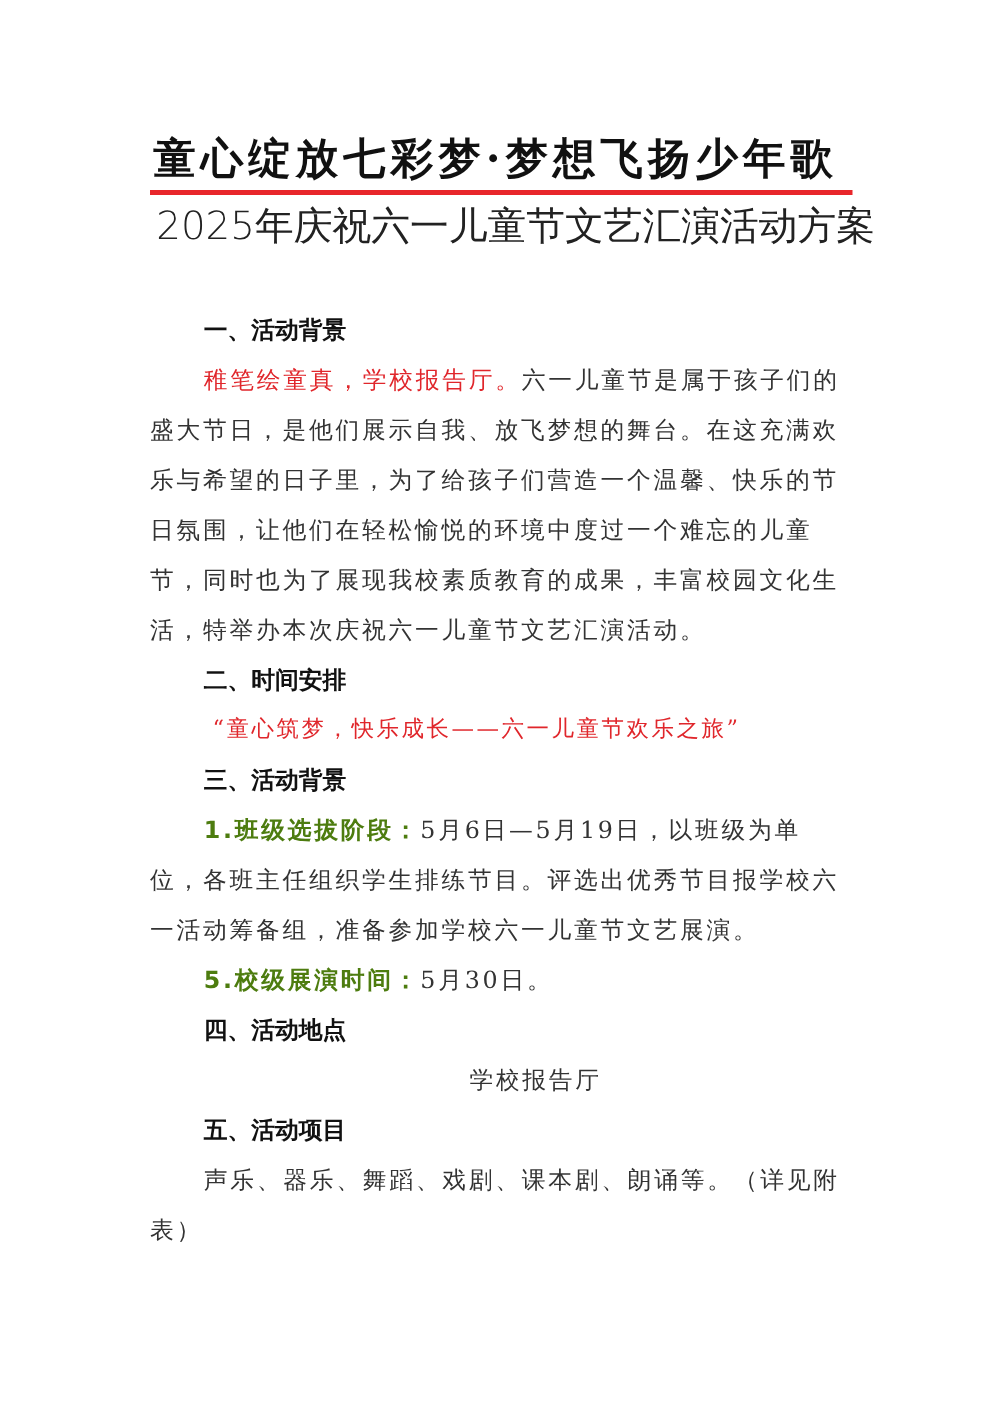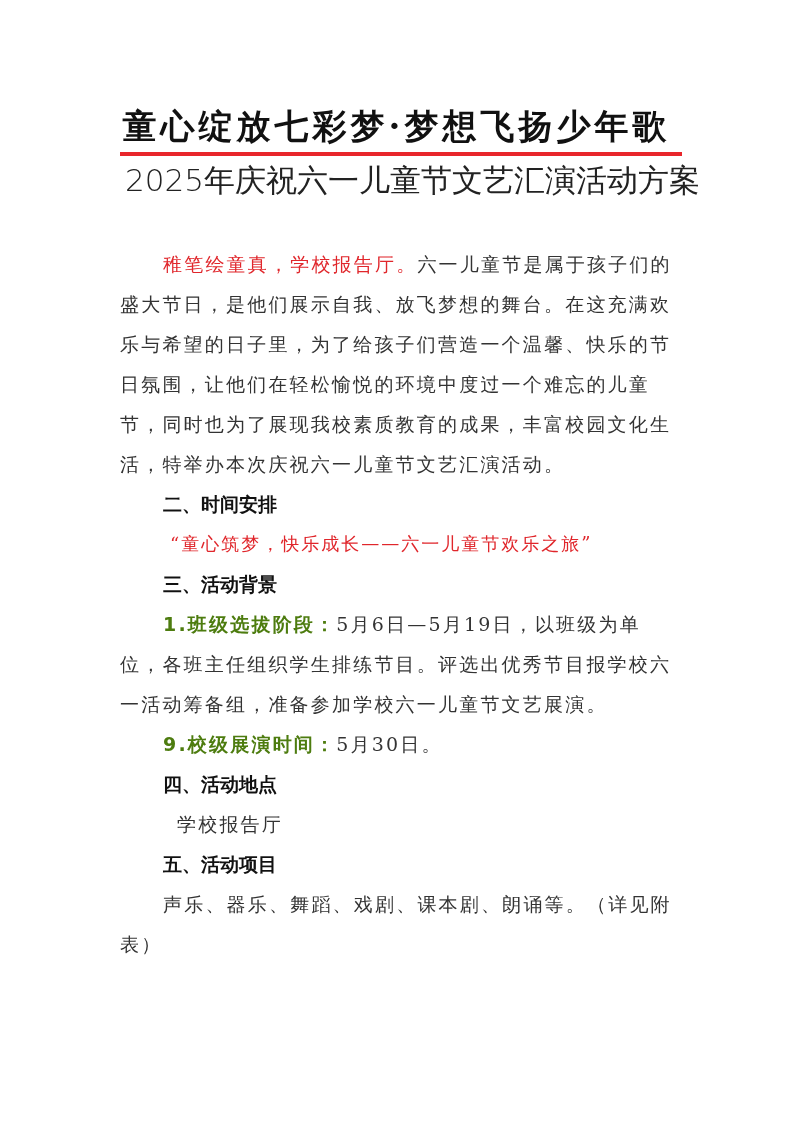--- a/index.html
+++ b/index.html
@@ -10,37 +10,38 @@
     .rule { position: absolute; left: 120px; width: 562px; top: 152px; height: 4px; background: #e8262b; }
     .title-sub { position: absolute; left: 16px; width: 793px; top: 160px; text-align: center;
                  font-size: 31px; color: #222; font-family: "DejaVu Sans", sans-serif; font-weight: 300; }
     .content { position: absolute; left: 120px; width: 560px; top: 244px; }
     .heading { font-family: "DejaVu Sans", sans-serif; font-weight: bold; font-size: 19px;
                margin-left: 43px; height: 40px; line-height: 40px; color: #111; }
     .para { font-size: 19px; line-height: 40px; letter-spacing: 2.2px; text-indent: 43px; color: #333; }
     .red { color: #e0262b; }
     .theme { font-size: 18px; color: #e0262b; margin-left: 50px; height: 40px; line-height: 40px; letter-spacing: 2px; }
     .bold { font-family: "DejaVu Sans", sans-serif; font-weight: bold; color: #4d7c0f; }
-    .plain { font-size: 19px; margin-left: 57px; height: 40px; line-height: 40px; color: #333; letter-spacing: 2.2px; }
+    .plain { font-size: 19px; margin-left: 57px; height: 40px; line-height: 40px; color: #333; letter-spacing: 2.2px; text-align: center; }
   </style>
 </head>
 <body>
 
 <div class="title-main">童心绽放七彩梦·梦想飞扬少年歌</div>
 <div class="rule"></div>
 <div class="title-sub">2025年庆祝六一儿童节文艺汇演活动方案</div>
 
 <div class="content">
+  <div class="heading">一、活动背景</div>
   <div class="para"><span class="red">稚笔绘童真，学校报告厅。</span><span>六一儿童节是属于孩子们的盛大节日，是他们展示自我、放飞梦想的舞台。在这充满欢乐与希望的日子里，为了给孩子们营造一个温馨、快乐的节日氛围，让他们在轻松愉悦的环境中度过一个难忘的儿童节，同时也为了展现我校素质教育的成果，丰富校园文化生活，特举办本次庆祝六一儿童节文艺汇演活动。</span></div>
 
   <div class="heading">二、时间安排</div>
   <div class="theme">“童心筑梦，快乐成长——六一儿童节欢乐之旅”</div>
 
   <div class="heading">三、活动背景</div>
   <div class="para"><span class="bold">1.班级选拔阶段：</span><span>5月6日—5月19日，以班级为单位，各班主任组织学生排练节目。评选出优秀节目报学校六一活动筹备组，准备参加学校六一儿童节文艺展演。</span></div>
-  <div class="para"><span class="bold">9.校级展演时间：</span><span>5月30日。</span></div>
+  <div class="para"><span class="bold">5.校级展演时间：</span><span>5月30日。</span></div>
 
   <div class="heading">四、活动地点</div>
   <div class="plain">学校报告厅</div>
 
   <div class="heading">五、活动项目</div>
   <div class="para">声乐、器乐、舞蹈、戏剧、课本剧、朗诵等。（详见附表）</div>
 </div>
 
 </body></html>

